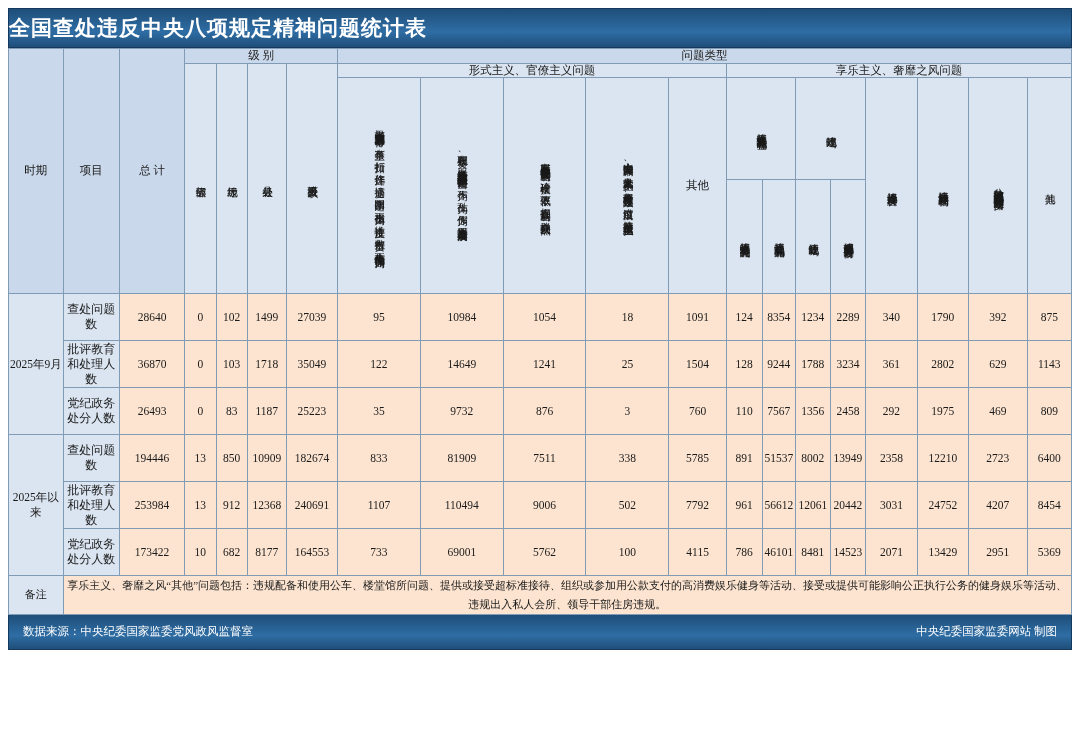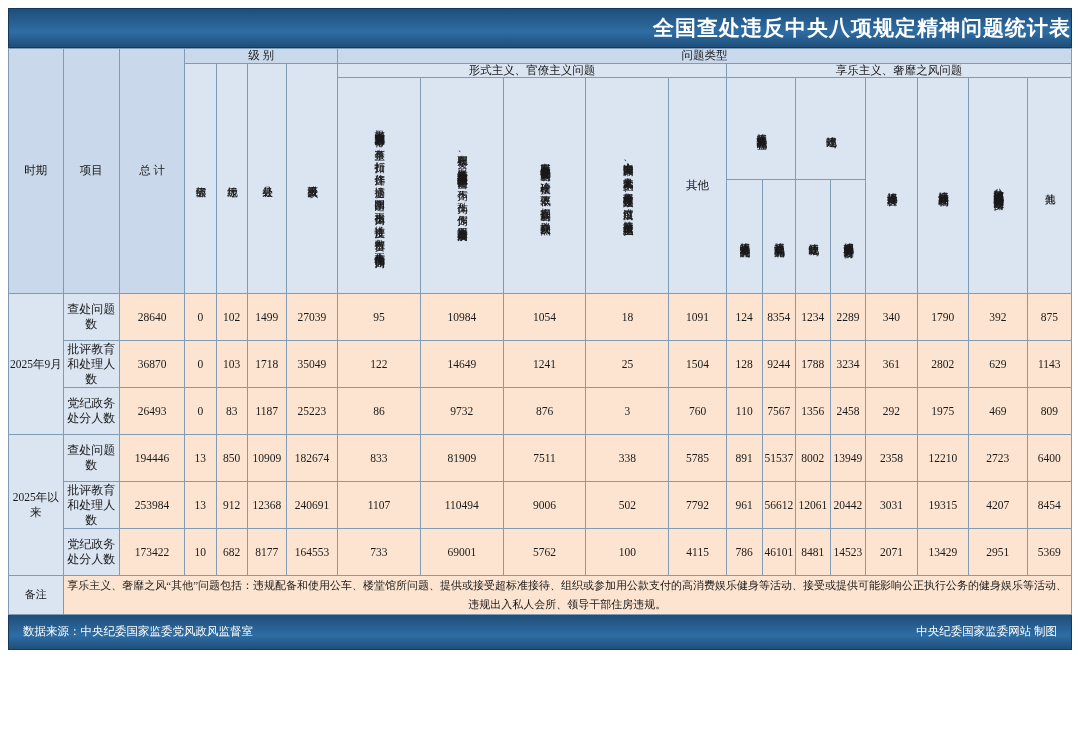--- a/index.html
+++ b/index.html
@@ -17,21 +17,21 @@
     background: #ffffff;
     box-sizing: border-box;
     padding: 8px 8px 0 8px;
   }
   .title-bar {
     height: 38px;
     background: linear-gradient(to bottom, #1f4e79, #2e6da4 60%, #1f4e79);
     border: 1px solid #15395c;
     display: flex;
     align-items: center;
-    justify-content: flex-end;
+    justify-content: flex-start;
   }
   .title-bar .title {
     color: #ffffff;
     font-size: 21px;
     font-weight: bold;
     letter-spacing: 1px;
     font-family: "Liberation Serif", serif;
   }
   table.main {
     width: 1064px;
@@ -311,21 +311,21 @@
       <td class="datacell">1143</td>
     </tr>
 
     <tr>
       <td class="itemcell">党纪政务处分人数</td>
       <td class="datacell">26493</td>
       <td class="datacell">0</td>
       <td class="datacell">83</td>
       <td class="datacell">1187</td>
       <td class="datacell">25223</td>
-      <td class="datacell">86</td>
+      <td class="datacell">35</td>
       <td class="datacell">9732</td>
       <td class="datacell">876</td>
       <td class="datacell">3</td>
       <td class="datacell">760</td>
       <td class="datacell">110</td>
       <td class="datacell">7567</td>
       <td class="datacell">1356</td>
       <td class="datacell">2458</td>
       <td class="datacell">292</td>
       <td class="datacell">1975</td>
@@ -366,21 +366,21 @@
       <td class="datacell">1107</td>
       <td class="datacell">110494</td>
       <td class="datacell">9006</td>
       <td class="datacell">502</td>
       <td class="datacell">7792</td>
       <td class="datacell">961</td>
       <td class="datacell">56612</td>
       <td class="datacell">12061</td>
       <td class="datacell">20442</td>
       <td class="datacell">3031</td>
-      <td class="datacell">19315</td>
+      <td class="datacell">24752</td>
       <td class="datacell">4207</td>
       <td class="datacell">8454</td>
     </tr>
 
     <tr>
       <td class="itemcell">党纪政务处分人数</td>
       <td class="datacell">173422</td>
       <td class="datacell">10</td>
       <td class="datacell">682</td>
       <td class="datacell">8177</td>

